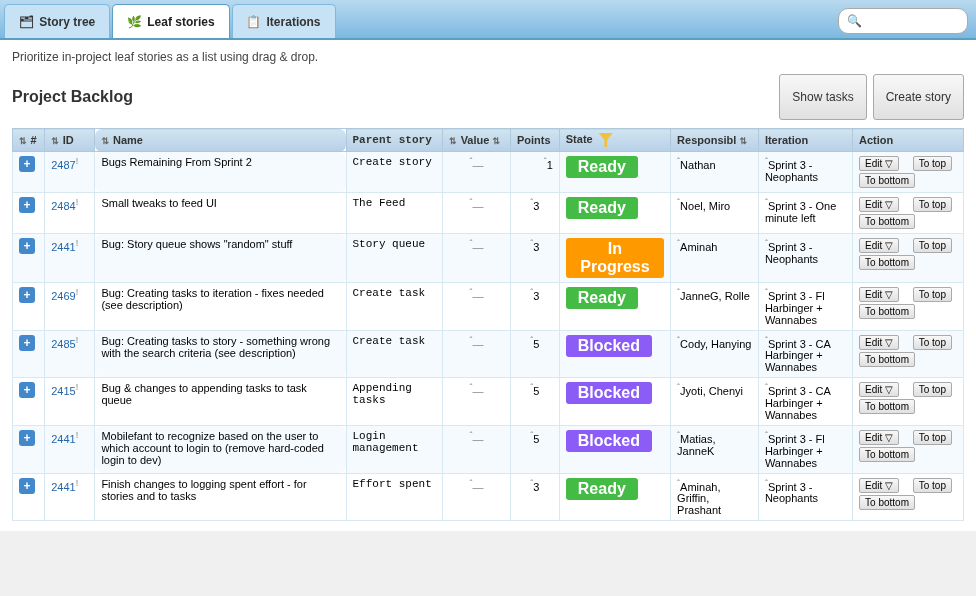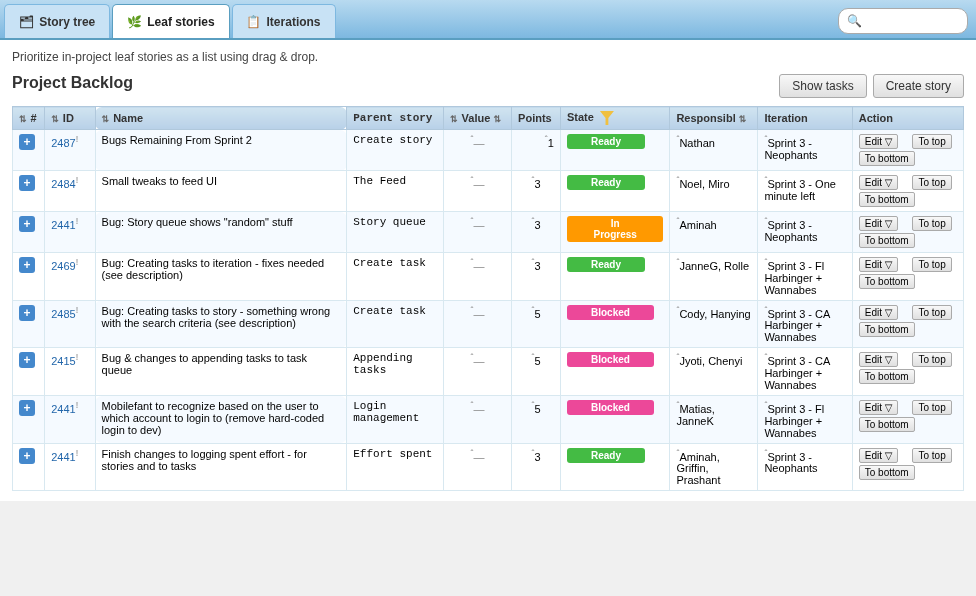--- a/index.html
+++ b/index.html
@@ -64,35 +64,35 @@
     }
     .subtitle {
       font-size: 12px;
       color: #444;
       margin-bottom: 10px;
     }
 
     
     .project-header {
       display: flex;
-      align-items: flex-start;
+      align-items: center;
       justify-content: space-between;
       margin-bottom: 8px;
     }
     .project-title {
       font-size: 16px;
       font-weight: bold;
       color: #333;
     }
     .header-buttons {
       display: flex;
       gap: 6px;
     }
     .btn {
-      padding: 4px 12px;
+      padding: 15px 12px;
       border: 1px solid #aaa;
       background: linear-gradient(to bottom, #f8f8f8, #e0e0e0);
       border-radius: 3px;
       cursor: pointer;
       font-size: 12px;
       color: #333;
     }
 
     
     .story-table {
@@ -132,31 +132,31 @@
     .sort-icon {
       display: inline-block;
       font-size: 9px;
       color: #666;
       margin-right: 1px;
     }
 
     
     .badge {
       display: inline-block;
-      padding: 2px 24px;
+      padding: 2px 12px;
       border-radius: 3px;
-      font-size: 10px;
+      font-size: 16px;
       font-weight: bold;
       color: white;
       text-align: center;
       min-width: 68px;
     }
     .badge-ready { background: #44bb44; }
     .badge-inprogress { background: #ff9900; color: white; }
-    .badge-blocked { background: #ec4899; }
+    .badge-blocked { background: #8b5cf6; }
 
     
     .filter-icon {
       display: inline-block;
       width: 14px;
       height: 14px;
       background: #f0c040;
       clip-path: polygon(0 0, 100% 0, 60% 50%, 60% 100%, 40% 100%, 40% 50%);
       margin-left: 3px;
       vertical-align: middle;

